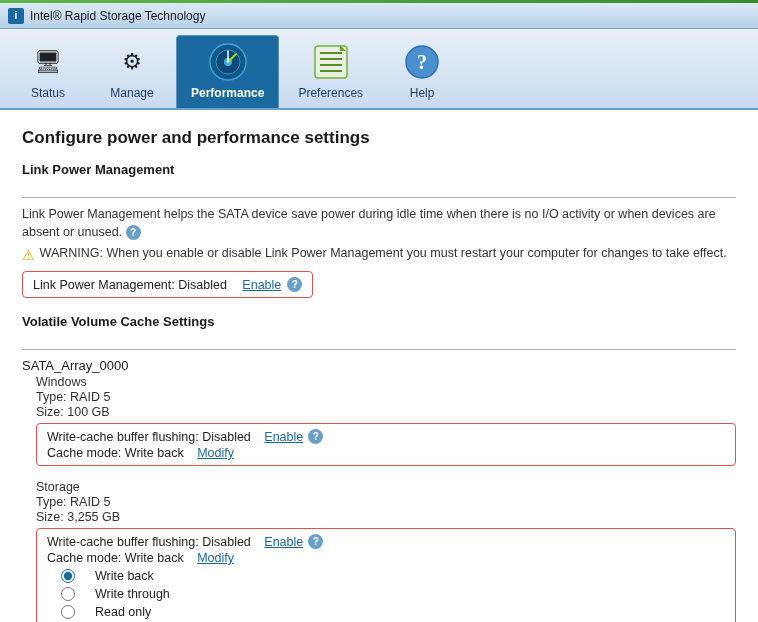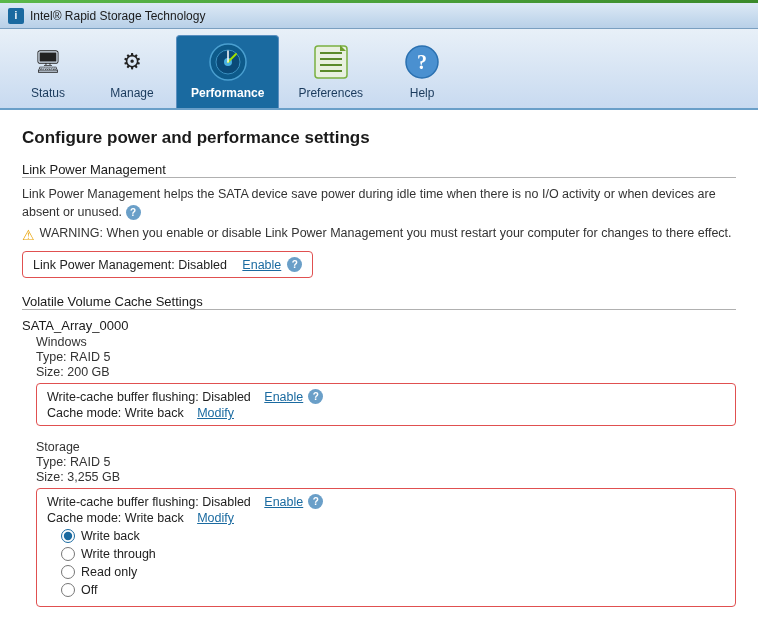--- a/index.html
+++ b/index.html
@@ -63,24 +63,24 @@
       min-height: 490px;
     }
     .page-title {
       font-size: 17px;
       font-weight: bold;
       color: #1a1a1a;
       margin-bottom: 14px;
     }
     .section-header {
       font-size: 13px;
-      font-weight: normal;
+      font-weight: bold;
       color: #1a1a1a;
       border-bottom: 1px solid #b0b0b0;
-      padding-bottom: 0;
+      padding-bottom: 20px;
       margin-bottom: 8px;
     }
     .info-text { color: #333; margin-bottom: 5px; font-size: 12.5px; line-height: 1.4; }
     .warning-row {
       display: flex; align-items: flex-start; gap: 5px;
       margin-bottom: 8px;
       font-size: 12.5px; color: #333;
     }
     .warning-icon { color: #e8a000; font-size: 14px; flex-shrink: 0; margin-top: 1px; }
 
@@ -113,21 +113,21 @@
       margin-top: 4px;
       margin-bottom: 4px;
       font-size: 12.5px;
     }
     .cache-row { display: flex; align-items: flex-end; gap: 5px; margin-bottom: 2px; }
     .cache-row:last-child { margin-bottom: 0; }
 
     
     .radio-group { margin-left: 14px; margin-top: 4px; }
     .radio-item {
-      display: flex; align-items: center; gap: 6px;
+      display: flex; align-items: center; gap: 20px;
       margin-bottom: 4px; font-size: 12.5px;
     }
     .radio-input {
       width: 14px; height: 14px; accent-color: #1a6aa0;
     }
 
     
     .storage-section { margin-top: 4px; }
 
     
@@ -203,39 +203,39 @@
   
   <div class="section-header">Link Power Management</div>
 
   <p class="info-text">
     <span>Link Power Management helps the SATA device save power during idle time when there is no I/O activity or when devices are absent or unused.</span>
     <span class="help-icon">?</span>
   </p>
 
   <div class="warning-row">
     <span class="warning-icon">⚠</span>
-    <span>WARNING: When you enable or disable Link Power Management you must restart your computer for changes to there effect.</span>
+    <span>WARNING: When you enable or disable Link Power Management you must restart your computer for changes to take effect.</span>
   </div>
 
   <div class="lpm-box">
     <span>Link Power Management: Disabled</span>
     <span>&nbsp;</span>
     <a class="link-blue">Enable</a>
     <span class="help-icon">?</span>
   </div>
 
   
   <div class="section-header">Volatile Volume Cache Settings</div>
 
   
   <div class="vol-section">
     <div class="vol-name">SATA_Array_0000</div>
     <div class="vol-detail">Windows</div>
     <div class="vol-detail">Type: RAID 5</div>
-    <div class="vol-detail">Size: 200 GB</div>
+    <div class="vol-detail">Size: 100 GB</div>
     <div class="cache-box">
       <div class="cache-row">
         <span>Write-cache buffer flushing: Disabled</span>
         <span>&nbsp;</span>
         <a class="link-blue">Enable</a>
         <span class="help-icon">?</span>
       </div>
       <div class="cache-row">
         <span>Cache mode: Write back</span>
         <span>&nbsp;</span>

